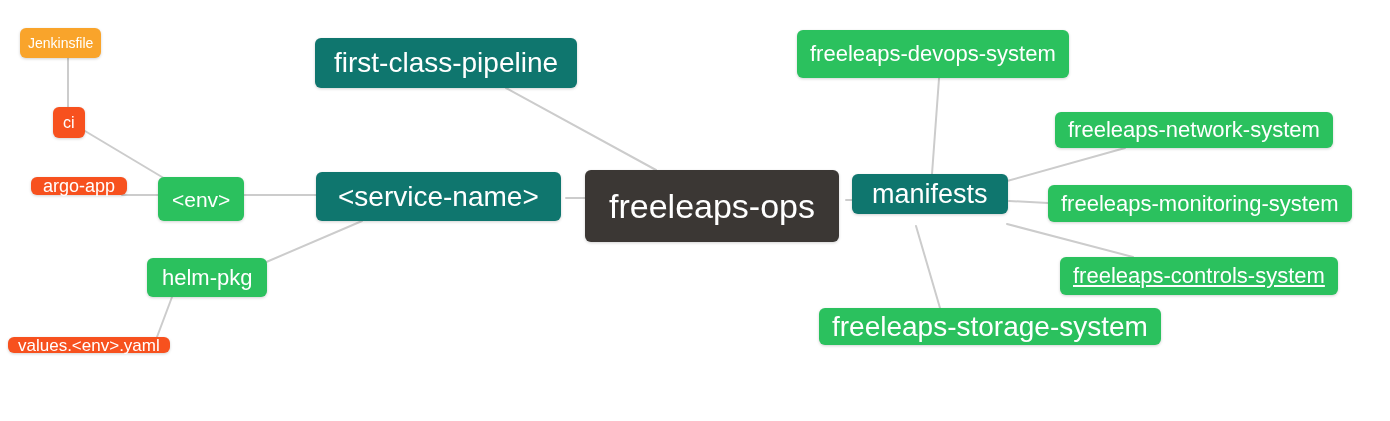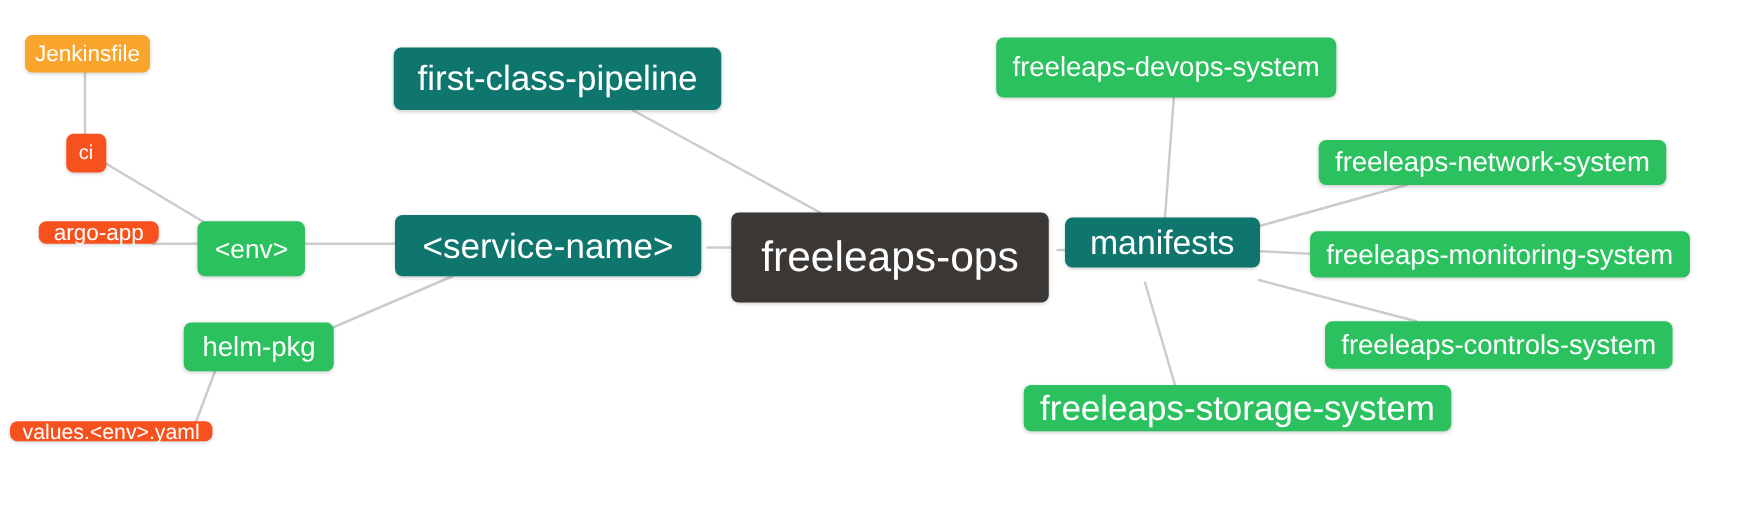--- a/index.html
+++ b/index.html
@@ -43,21 +43,21 @@
     <line x1="566" y1="198" x2="585" y2="198"></line>
     <line x1="506" y1="88" x2="656" y2="170"></line>
     <line x1="846" y1="200" x2="852" y2="200"></line>
     <line x1="940" y1="65" x2="932" y2="174"></line>
     <line x1="1007" y1="181" x2="1125" y2="148"></line>
     <line x1="1009" y1="201" x2="1048" y2="203"></line>
     <line x1="1007" y1="224" x2="1133" y2="257"></line>
     <line x1="916" y1="226" x2="940" y2="308"></line>
   </svg>
 
-  <div class="node c-orange" style="left:20px;top:28px;height:30px;font-size:18px;padding:0 8px;">Jenkinsfile</div>
+  <div class="node c-orange" style="left:20px;top:28px;height:30px;font-size:14px;padding:0 8px;">Jenkinsfile</div>
 
   <div class="node c-red" style="left:53px;top:107px;height:31px;font-size:16px;padding:0 10px;">ci</div>
 
   <div class="node c-red" style="left:31px;top:177px;height:18px;font-size:18px;padding:0 12px;">argo-app</div>
 
   <div class="node c-green" style="left:158px;top:177px;height:36px;font-size:21px;padding:4px 14px;">&lt;env&gt;</div>
 
   <div class="node c-blue" style="left:315px;top:38px;height:50px;font-size:28px;padding:0 19px;">first-class-pipeline</div>
 
   <div class="node c-blue" style="left:316px;top:172px;height:49px;font-size:28px;padding:0 22px;">&lt;service-name&gt;</div>
@@ -69,17 +69,17 @@
   <div class="node c-dark" style="left:585px;top:170px;height:72px;font-size:34px;padding:0 24px;">freeleaps-ops</div>
 
   <div class="node c-blue" style="left:852px;top:174px;height:40px;font-size:27px;padding:0 20px;">manifests</div>
 
   <div class="node c-green" style="left:797px;top:30px;height:48px;font-size:22px;padding:0 13px;">freeleaps-devops-system</div>
 
   <div class="node c-green" style="left:1055px;top:112px;height:36px;font-size:22px;padding:0 13px;">freeleaps-network-system</div>
 
   <div class="node c-green" style="left:1048px;top:185px;height:37px;font-size:22px;padding:0 13px;">freeleaps-monitoring-system</div>
 
-  <div class="node c-green" style="left:1060px;top:257px;height:38px;font-size:22px;padding:0 13px;">freeleaps-controls-system</div>
+  <div class="node c-green" style="left:1060px;top:257px;height:38px;font-size:22px;padding:0 13px;text-decoration:underline;">freeleaps-controls-system</div>
 
   <div class="node c-green" style="left:819px;top:308px;height:37px;font-size:28px;padding:0 13px;">freeleaps-storage-system</div>
 
 </div>
 
 </body></html>

